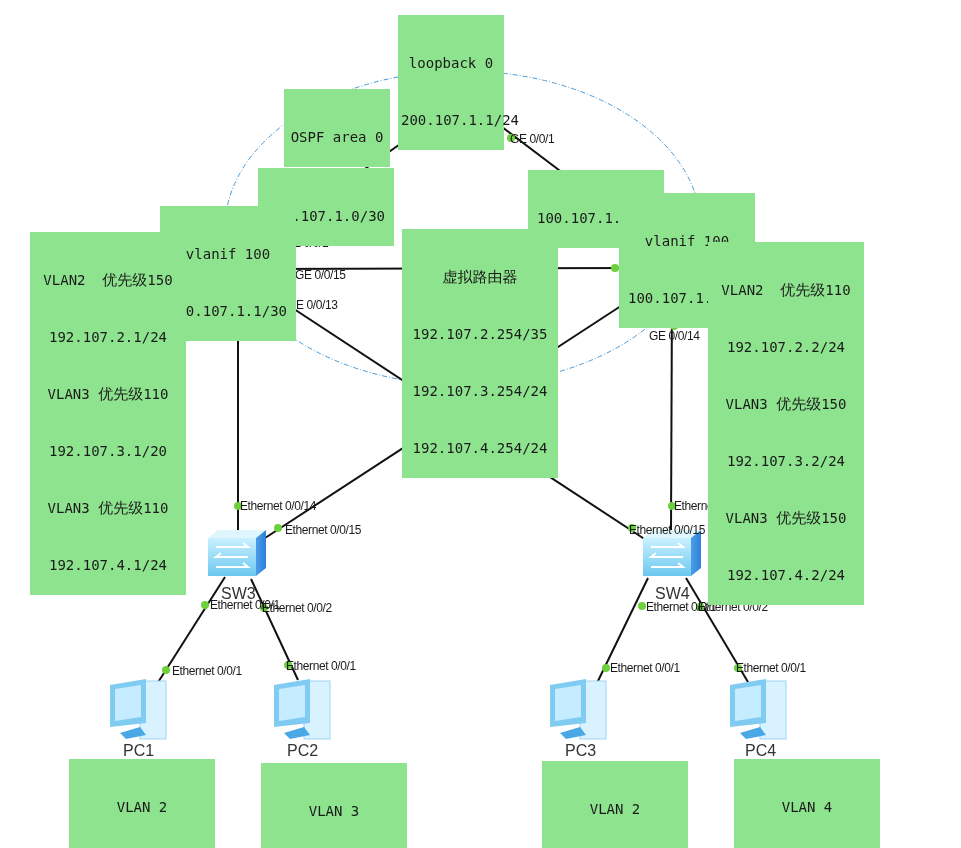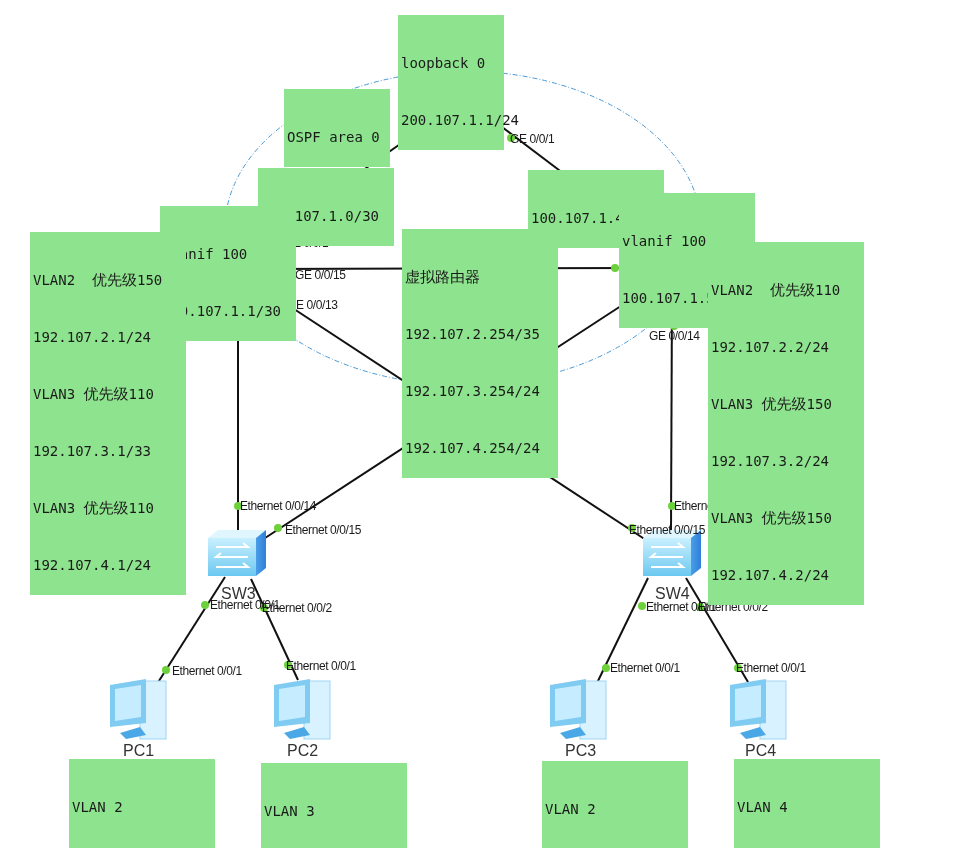--- a/index.html
+++ b/index.html
@@ -8,21 +8,21 @@
     .note {
       position: absolute;
       background: #8ee48e;
       color: #1a1a1a;
       font-family: "DejaVu Sans Mono", "Liberation Mono", monospace;
       font-size: 14px;
       line-height: 19px;
       padding: 1px 3px;
       white-space: pre;
     }
-    .note .ln { display: block; }
+    .note .ln { display: block; text-align: center; }
     .note .cjk { font-family: "DejaVu Sans", sans-serif; font-size: 15px; }
     .plabel {
       position: absolute;
       font-family: "Liberation Sans", sans-serif;
       font-size: 12px;
       color: #1a1a1a;
       white-space: nowrap;
       letter-spacing: -0.4px;
     }
     .dlabel {
@@ -243,21 +243,21 @@
   <span class="ln cjk">虚拟路由器</span>
   <span class="ln">192.107.2.254/35</span>
   <span class="ln">192.107.3.254/24</span>
   <span class="ln">192.107.4.254/24</span>
 </div>
 
 <div class="note" style="left:30px;top:232px;width:150px">
   <span class="ln"><span>VLAN2</span>  <span class="cjk">优先级</span><span>150</span></span>
   <span class="ln">192.107.2.1/24</span>
   <span class="ln"><span>VLAN3</span> <span class="cjk">优先级</span><span>110</span></span>
-  <span class="ln">192.107.3.1/33</span>
+  <span class="ln">192.107.3.1/20</span>
   <span class="ln"><span>VLAN3</span> <span class="cjk">优先级</span><span>110</span></span>
   <span class="ln">192.107.4.1/24</span>
 </div>
 
 <div class="note" style="left:708px;top:242px;width:150px">
   <span class="ln"><span>VLAN2</span>  <span class="cjk">优先级</span><span>110</span></span>
   <span class="ln">192.107.2.2/24</span>
   <span class="ln"><span>VLAN3</span> <span class="cjk">优先级</span><span>150</span></span>
   <span class="ln">192.107.3.2/24</span>
   <span class="ln"><span>VLAN3</span> <span class="cjk">优先级</span><span>150</span></span>

